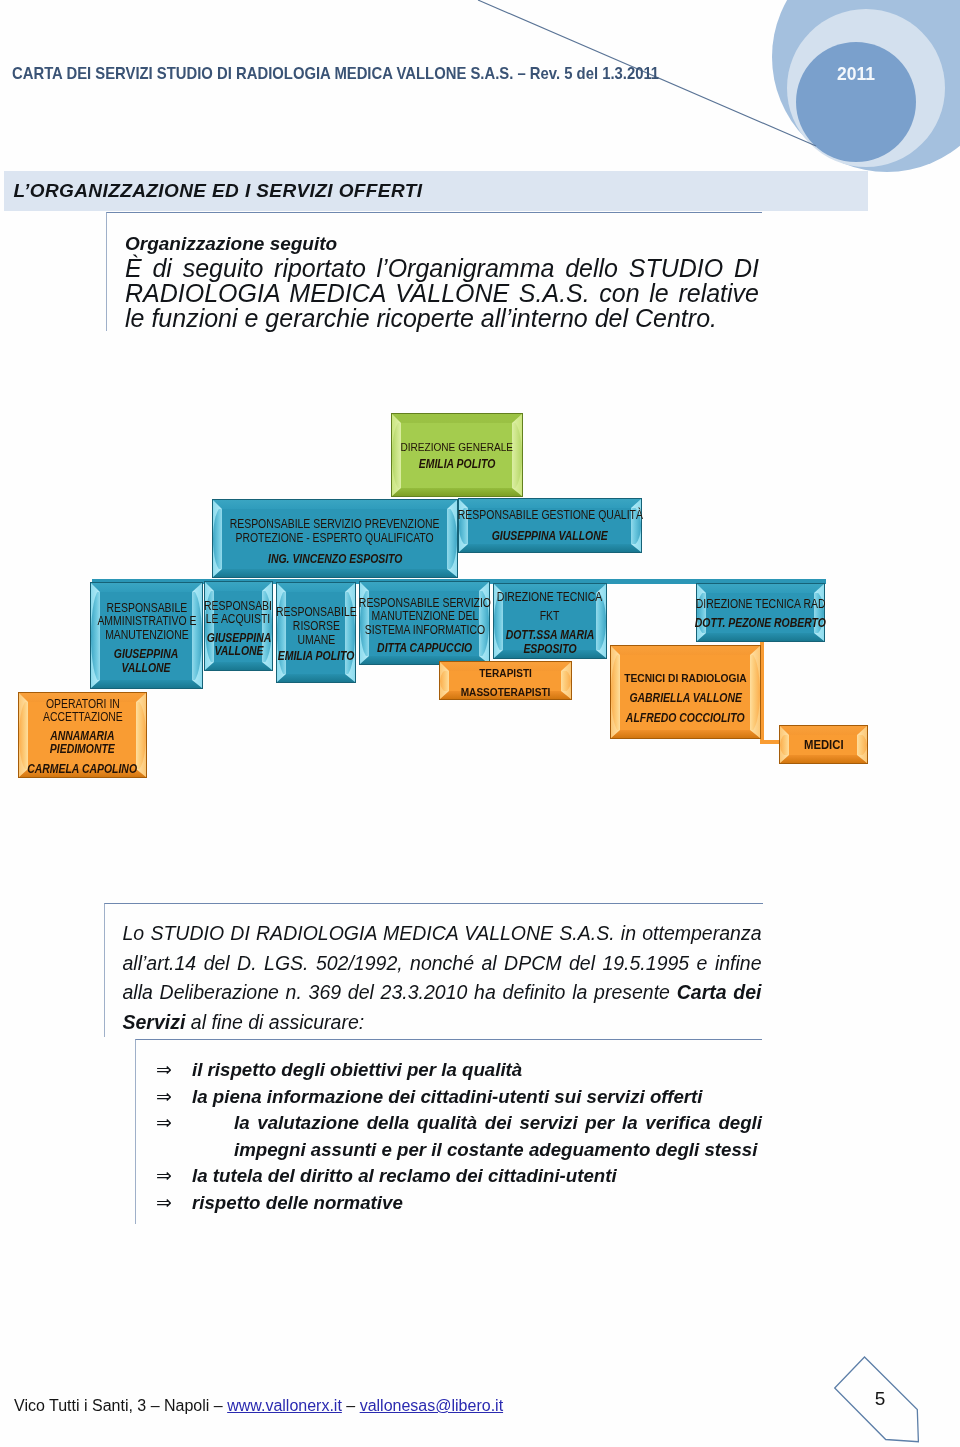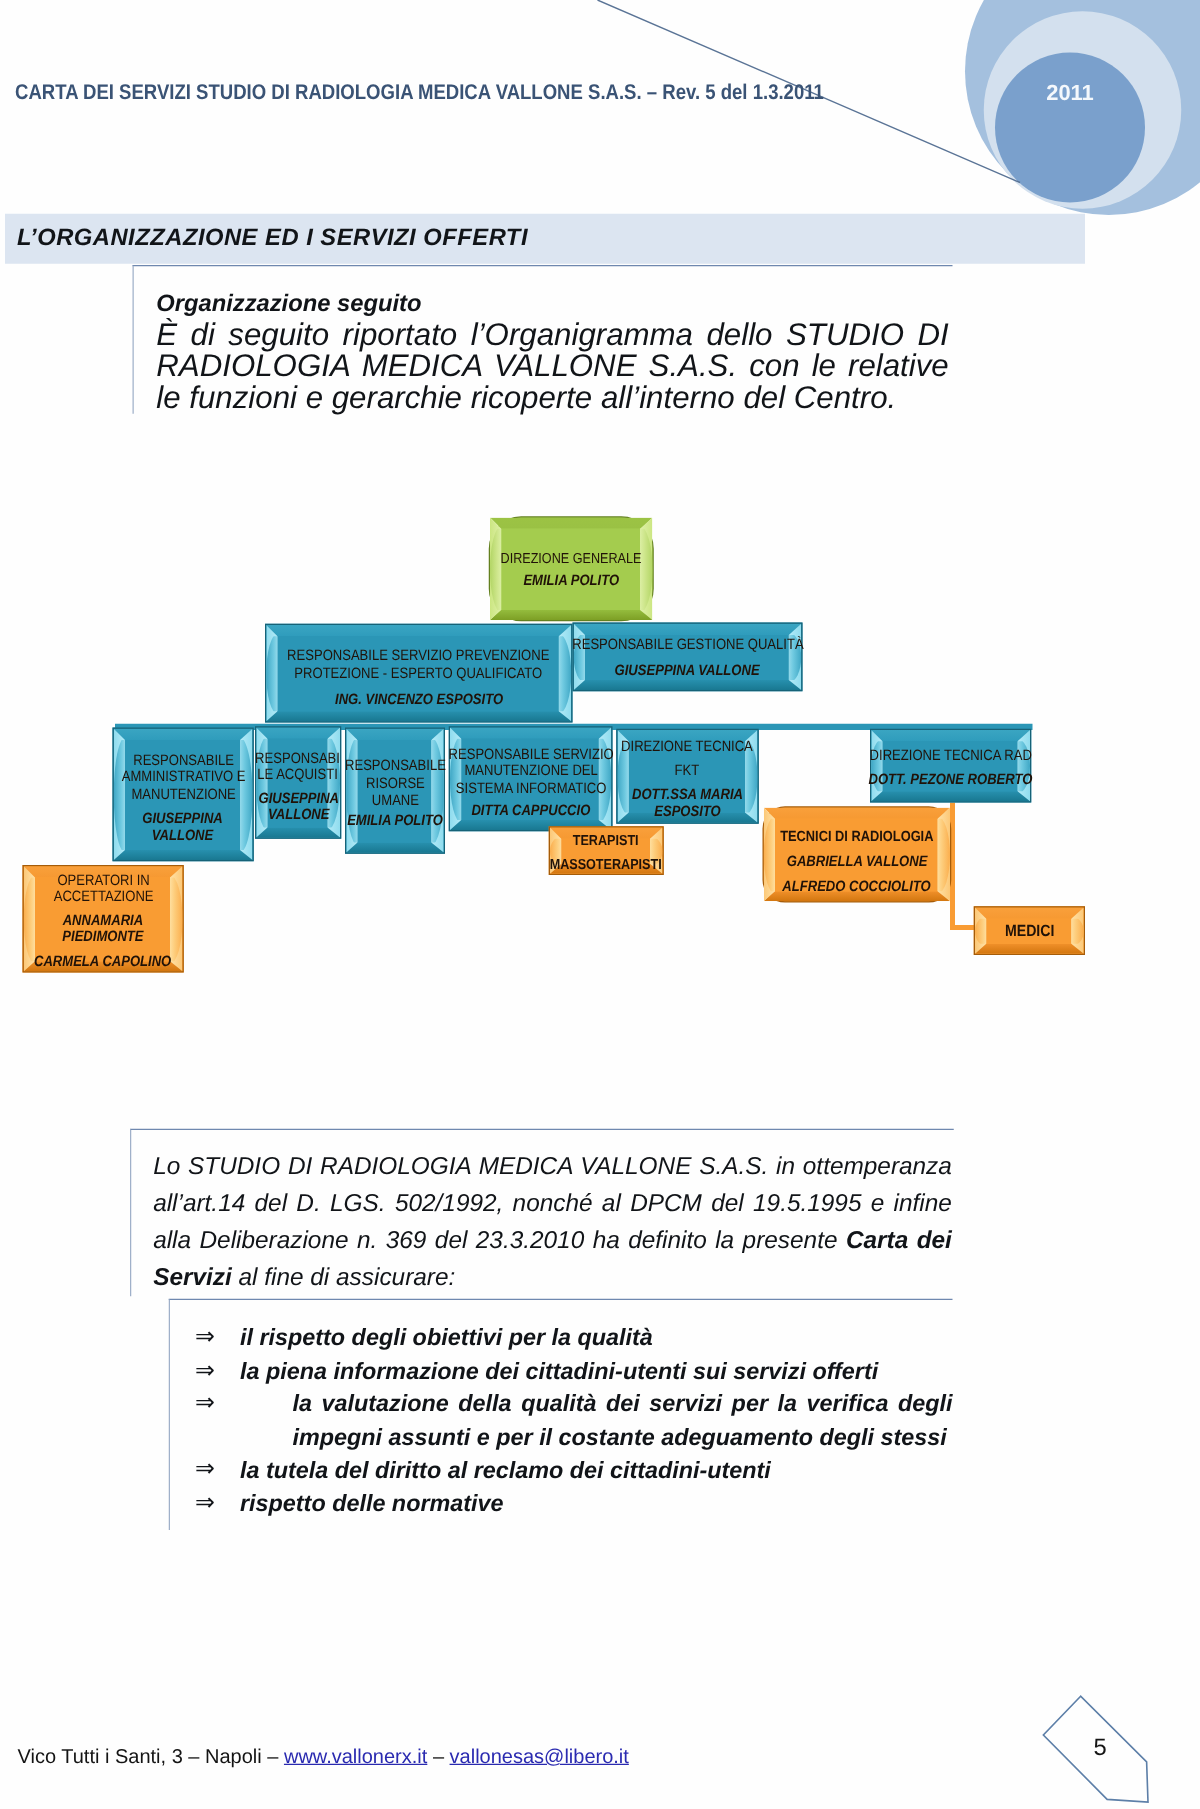--- a/index.html
+++ b/index.html
@@ -123,21 +123,21 @@
 
   <div id="intro-block">
     <p class="lead">Organizzazione seguito</p>
     <p class="para">È di seguito riportato l’Organigramma dello STUDIO DI RADIOLOGIA MEDICA VALLONE S.A.S. con le relative le funzioni e gerarchie ricoperte all’interno del Centro.</p>
   </div>
 
   <div id="orgchart">
     <div class="conn teal" style="left:92px;top:189px;width:734px;height:5px;"></div>
     <div class="conn orange" style="left:760px;top:252px;width:4px;height:100px;z-index:4;"></div>
     <div class="conn orange" style="left:760px;top:350px;width:24px;height:4px;z-index:4;"></div>
-  <div class="ob c-green" style="left: 391px; top: 23px; width: 132px; height: 84px; z-index: 6; border-radius: 26px;">
+  <div class="ob c-green" style="left: 391px; top: 23px; width: 132px; height: 84px; z-index: 6;">
         <div class="bev">
           <div class="bt"></div>
           <div class="bb"></div>
           <div class="wedge l"></div>
           <div class="wedge r"></div>
           <div class="lens l">
             <i></i>
           </div>
           <div class="lens r">
             <i></i>
@@ -298,37 +298,37 @@
           <div class="lens r">
             <i></i>
           </div>
         </div>
         <div class="role" style="font-size: 12px; line-height: 13.5px;">OPERATORI IN
 ACCETTAZIONE</div>
         <div class="nm" style="font-size: 12px; line-height: 13.5px; margin-top: 5px;">ANNAMARIA
 PIEDIMONTE</div>
         <div class="nm" style="font-size: 12px; line-height: 13.5px; margin-top: 6px;">CARMELA CAPOLINO</div>
       </div>
-      <div class="ob c-orange" style="left: 439px; top: 271px; width: 92px; height: 39px; padding-top: 3px; z-index: 5;">
+      <div class="ob c-orange" style="left: 439px; top: 271px; width: 133px; height: 39px; padding-top: 3px; z-index: 5;">
         <div class="bev">
           <div class="bt"></div>
           <div class="bb"></div>
           <div class="wedge l"></div>
           <div class="wedge r"></div>
           <div class="lens l">
             <i></i>
           </div>
           <div class="lens r">
             <i></i>
           </div>
         </div>
         <div class="role" style="font-size: 11.6px; line-height: 19.2px; font-weight: bold;">TERAPISTI
 MASSOTERAPISTI</div>
       </div>
-      <div class="ob c-orange" style="left: 610px; top: 255px; width: 151px; height: 77px; padding-top: 12px; z-index: 5; border-radius: 18px;">
+      <div class="ob c-orange" style="left: 610px; top: 255px; width: 151px; height: 94px; padding-top: 12px; z-index: 5;">
         <div class="bev">
           <div class="bt"></div>
           <div class="bb"></div>
           <div class="wedge l"></div>
           <div class="wedge r"></div>
           <div class="lens l">
             <i></i>
           </div>
           <div class="lens r">
             <i></i>

